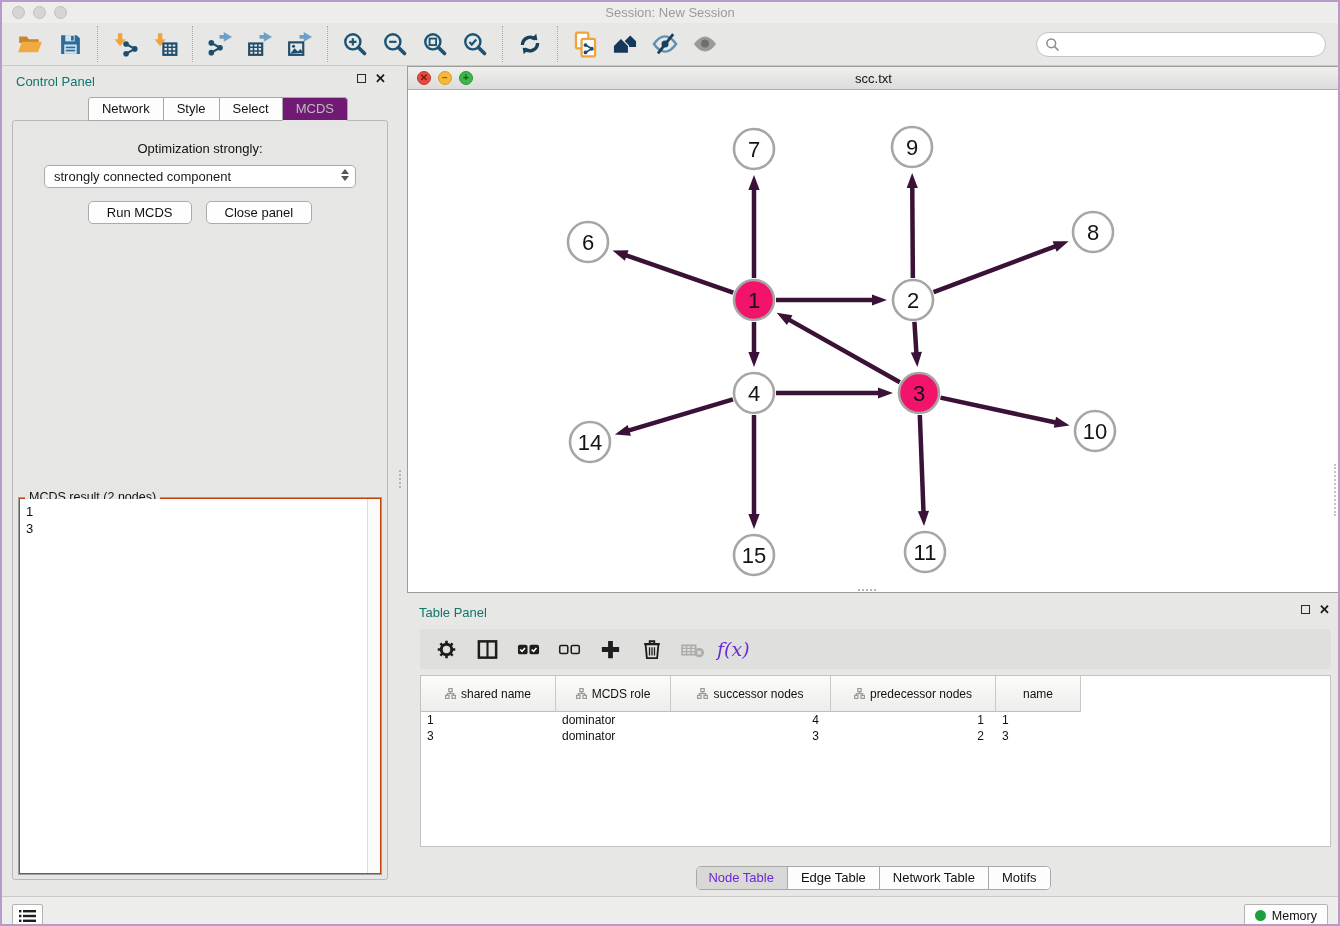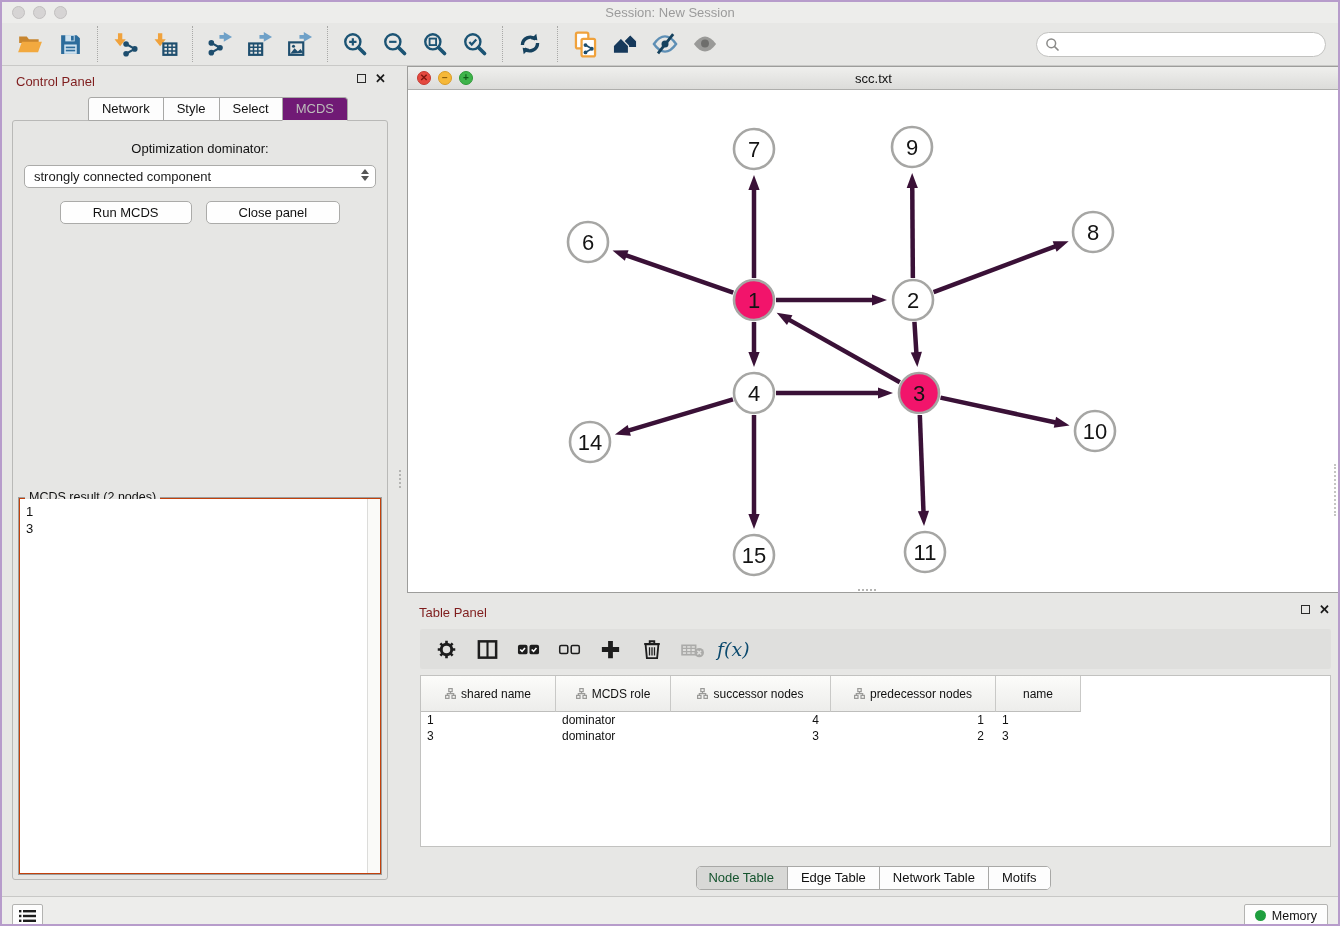--- a/index.html
+++ b/index.html
@@ -18,67 +18,67 @@
   .win-title { position:absolute; left:0; right:0; top:3px; text-align:center; font-size:13px; color:#9B9B9B; }
   
   .main-toolbar { position:absolute; top:21px; left:0; right:0; height:43px; display:flex; align-items:center; padding-left:8px; border-bottom:1px solid #C9C9C7; }
   .tb-btn { width:40px; height:36px; display:flex; align-items:center; justify-content:center; cursor:default; }
   .tb-sep { height:36px; border-left:1px dotted #A9A9A7; margin:0 7px; }
   .search-wrap { margin-left:auto; margin-right:12px; width:290px; height:25px; background:#fff; border:1px solid #C2C2C0; border-radius:13px; display:flex; align-items:center; padding-left:8px; }
   .search-wrap input { border:none; outline:none; flex:1; font-size:13px; background:transparent; height:20px; padding-left:5px; }
   
   .control-panel { position:absolute; left:2px; top:64px; width:392px; height:820px; }
   .panel-header { position:relative; height:28px; }
-  .panel-title { position:absolute; left:12px; top:8px; font-size:13px; color:#7f1d1d; }
+  .panel-title { position:absolute; left:12px; top:8px; font-size:13px; color:#0f766e; }
   .panel-icons { position:absolute; right:10px; top:8px; display:flex; gap:9px; align-items:center; }
   .float-icon { width:9px; height:9px; border:1.6px solid #2a2a2a; }
   .close-icon { font-size:13px; font-weight:bold; color:#1a1a1a; line-height:9px; }
   .cp-tabs { position:absolute; left:0; right:0; top:31px; display:flex; justify-content:center; z-index:2; }
   .cp-tab { font-size:13px; padding:3px 13px 4px; background:#FDFDFD; border:1px solid #A8A8A6; margin-right:-1px; color:#111; }
   .cp-tab.first { border-radius:3px 0 0 0;margin-left:35px; }
   .cp-tab.selected { background:#701a75; color:#BDBDBB; border-radius:0 4px 0 0; border-bottom-color:#E4E4E2; }
   .cp-content { position:absolute; left:8px; right:8px; top:54px; bottom:6px; background:#E6E6E4; border:1px solid #B9B9B7; border-radius:3px; }
   .opt-label { margin-top:20px; text-align:center; font-size:13px; color:#111; }
-  .criterion-select { width:352px; height:23px; margin:9px auto 0; background:#fff; border:1px solid #ABABA9; border-radius:5px; display:flex; align-items:center; font-size:13px; padding-left:9px; position:relative; }
+  .criterion-select { width:312px; height:23px; margin:9px auto 0; background:#fff; border:1px solid #ABABA9; border-radius:5px; display:flex; align-items:center; font-size:13px; padding-left:9px; position:relative; }
   .sel-arrows { position:absolute; right:6px; top:3px; display:flex; flex-direction:column; gap:2px; }
   .sel-arrows i { width:0; height:0; border-left:4px solid transparent; border-right:4px solid transparent; display:block; }
   .arr-up { border-bottom:5px solid #555; }
   .arr-dn { border-top:5px solid #555; }
   .cp-buttons { display:flex; justify-content:center; gap:14px; margin-top:13px; }
-  .cp-buttons button { font-family:inherit; font-size:13px; padding:3px 32px; background:#FEFEFE; border:1px solid #ABABA9; border-radius:5px; color:#111; }
+  .cp-buttons button { font-family:inherit; font-size:13px; padding:3px 18px; background:#FEFEFE; border:1px solid #ABABA9; border-radius:5px; color:#111; }
   .mcds-fieldset { position:absolute; left:5px; right:5px; top:376px; bottom:4px; border:1px solid #9E9E9C; background:#c2410c; }
   .mcds-legend { position:absolute; top:-8px; left:6px; background:#E6E6E4; padding:0 4px; font-size:12.5px; color:#111; }
   .mcds-body { position:absolute; inset:1px 14px 1px 1px; background:#fff; padding:4px 0 0 6px; font-size:13px; line-height:17px; color:#111; }
   .mcds-scroll { position:absolute; top:1px; bottom:1px; right:1px; width:13px; background:#FAFAF8; border-left:1px solid #DCDCDA; }
   
   .net-window { position:absolute; left:405px; top:64px; width:933px; height:527px; border:1px solid #9D9D9B; background:#fff; }
   .net-titlebar { position:absolute; top:0; left:0; right:0; height:23px; background:linear-gradient(#EFEFED,#DCDCDA); border-bottom:1px solid #AEAEAC; }
   .net-tl { position:absolute; left:9px; top:4px; display:flex; gap:7px; }
   .net-tl span { width:14px; height:14px; border-radius:50%; font-size:10px; font-weight:bold; display:flex; align-items:center; justify-content:center; line-height:1; }
   .net-tl .red { background:#E5493F; border:1px solid #C43A31; color:#7C150E; }
   .net-tl .yellow { background:#F6B838; border:1px solid #D99C27; color:#8A5D0C; }
   .net-tl .green { background:#3EB44A; border:1px solid #2E9838; color:#0F5B18; }
   .net-title { position:absolute; left:0; right:0; top:4px; text-align:center; font-size:13px; color:#111; }
   .net-canvas { position:absolute; top:24px; left:1px; right:1px; bottom:1px; background:#fff; }
   
   .table-panel { position:absolute; left:405px; top:595px; width:933px; height:293px; }
   .tp-toolbar { position:absolute; left:13px; right:9px; top:32px; height:40px; background:#DFDFDD; border-radius:2px; display:flex; align-items:center; padding-left:8px; gap:4px; }
   .tt-btn { width:37px; height:32px; display:flex; align-items:center; justify-content:center; }
-  .fx-label { font-family:"DejaVu Serif", serif; font-style:italic; font-size:19px; color:#0c4a6e; margin-left:2px; }
+  .fx-label { font-family:"DejaVu Serif", serif; font-style:italic; font-size:19px; color:#6d28d9; margin-left:2px; }
   .tp-table { position:absolute; left:13px; right:9px; top:78px; height:172px; background:#fff; border:1px solid #C2C2C0; overflow:hidden; }
   .tp-head { display:flex; height:36px; }
   .th-cell { display:flex; align-items:center; justify-content:center; gap:5px; font-size:12px; color:#111; background:linear-gradient(#FCFCFA,#EDEDEB); border-right:1px solid #C9C9C7; border-bottom:1px solid #BEBEBC; position:relative; }
   .tp-row { display:flex; height:16px; font-size:12px; color:#111; }
   .td-cell { padding:1px 6px 0; overflow:hidden; white-space:nowrap; }
   .td-right { text-align:right; padding-right:12px; }
   .tp-tabs { position:absolute; left:0; right:0; top:269px; display:flex; justify-content:center; }
   .seg { display:flex; border:1px solid #A8A8A6; border-radius:5px; overflow:hidden; background:#fff; }
   .seg-item { font-size:13px; padding:3px 13px 4px; border-right:1px solid #A8A8A6; background:#FDFDFD; color:#111; }
   .seg-item:last-child { border-right:none; }
-  .seg-item.selected { background:#D8D8D6; color:#14532d;padding-left:11px; }
+  .seg-item.selected { background:#D8D8D6; color:#6d28d9;padding-left:11px; }
   
   .status-bar { position:absolute; left:0; right:0; bottom:0; height:28px; background:#EDEDEB; border-top:1px solid #C8C8C6; }
   .list-btn { position:absolute; left:10px; top:7px; width:31px; height:23px; background:#FDFDFD; border:1px solid #B3B3B1; border-radius:2px; display:flex; align-items:center; justify-content:center; }
   .memory-btn { position:absolute; right:10px; top:7px; height:23px; background:#FDFDFD; border:1px solid #B3B3B1; border-radius:2px; display:flex; align-items:center; gap:6px; padding:0 10px; font-size:12.5px; color:#111; }
   .mem-dot { width:11px; height:11px; border-radius:50%; background:#1E9E3E; }
   
   .v-grip { position:absolute; left:397px; top:468px; height:18px; width:3px; border-left:2px dotted #B5B5B3; }
   .h-grip { position:absolute; left:856px; top:587px; width:18px; height:3px; border-top:2px dotted #B5B5B3; }
   .r-grip { position:absolute; left:1332px; top:462px; height:52px; width:3px; border-left:2px dotted #C5C5C3; }
 </style>
@@ -238,21 +238,21 @@
       <span class="close-icon">✕</span>
     </span>
   </div>
   <div class="cp-tabs">
     <span class="cp-tab first">Network</span>
     <span class="cp-tab">Style</span>
     <span class="cp-tab">Select</span>
     <span class="cp-tab selected">MCDS</span>
   </div>
   <div class="cp-content">
-    <div class="opt-label">Optimization dominator:</div>
+    <div class="opt-label">Optimization strongly:</div>
     <div class="criterion-select">
       <span>strongly connected component</span>
       <span class="sel-arrows">
           <i class="arr-up"></i>
           <i class="arr-dn"></i>
         </span>
     </div>
     <div class="cp-buttons">
       <button>Run MCDS</button>
       <button>Close panel</button>

